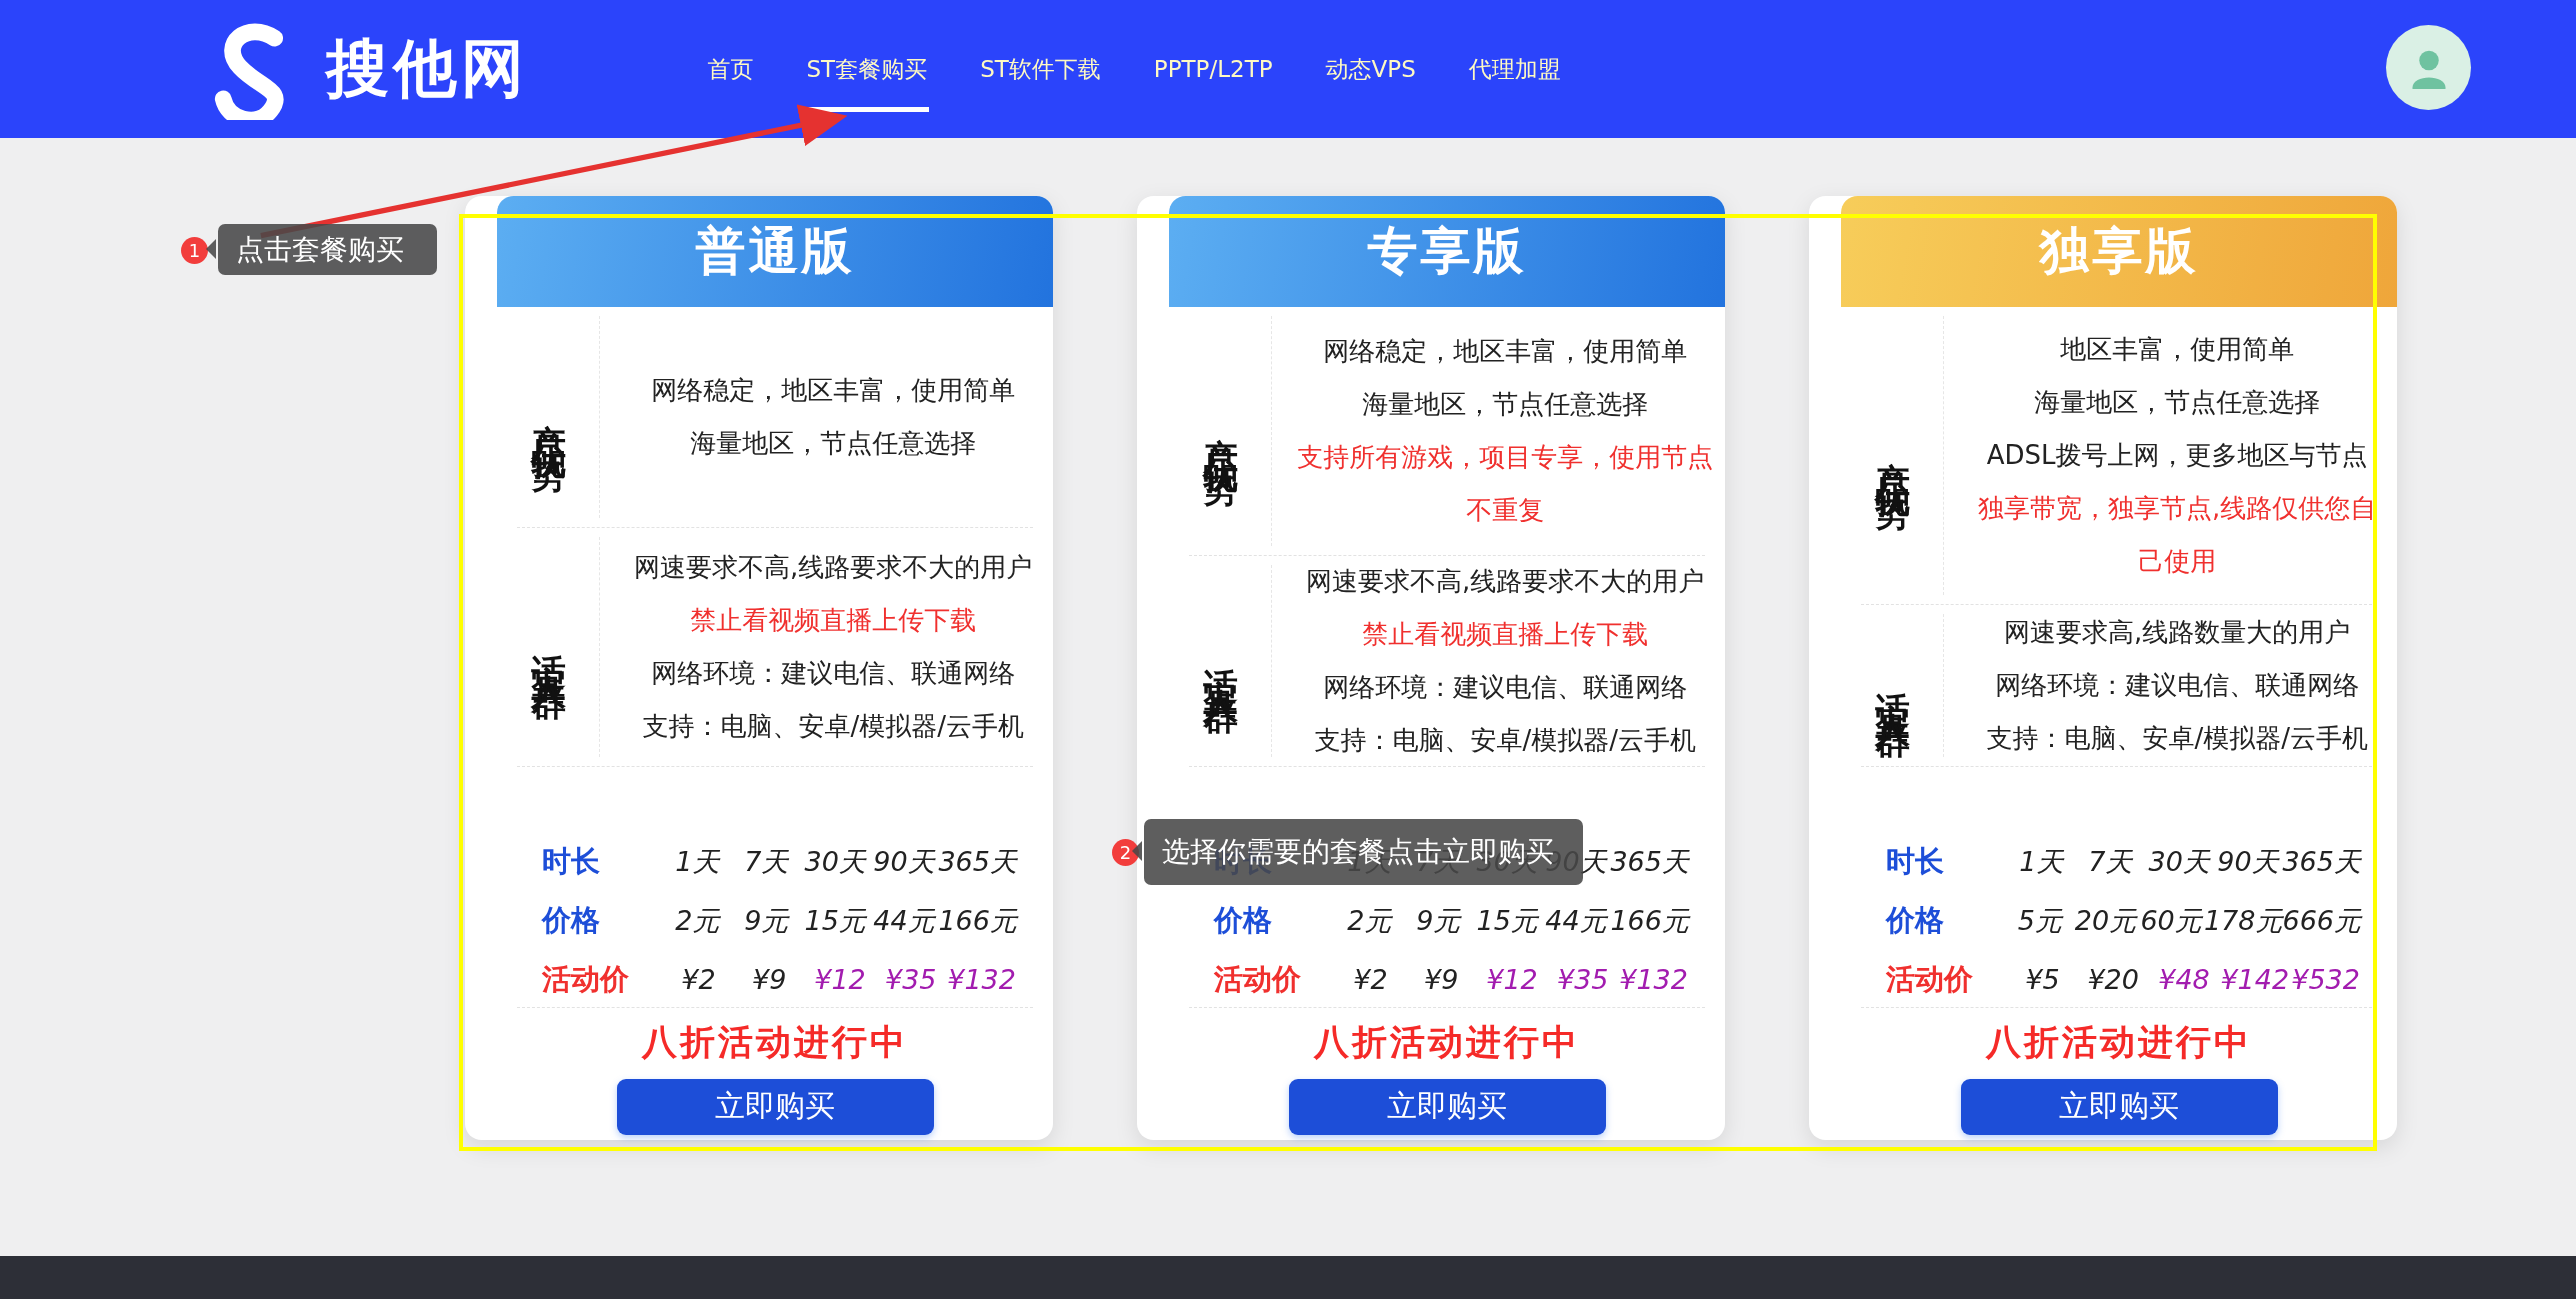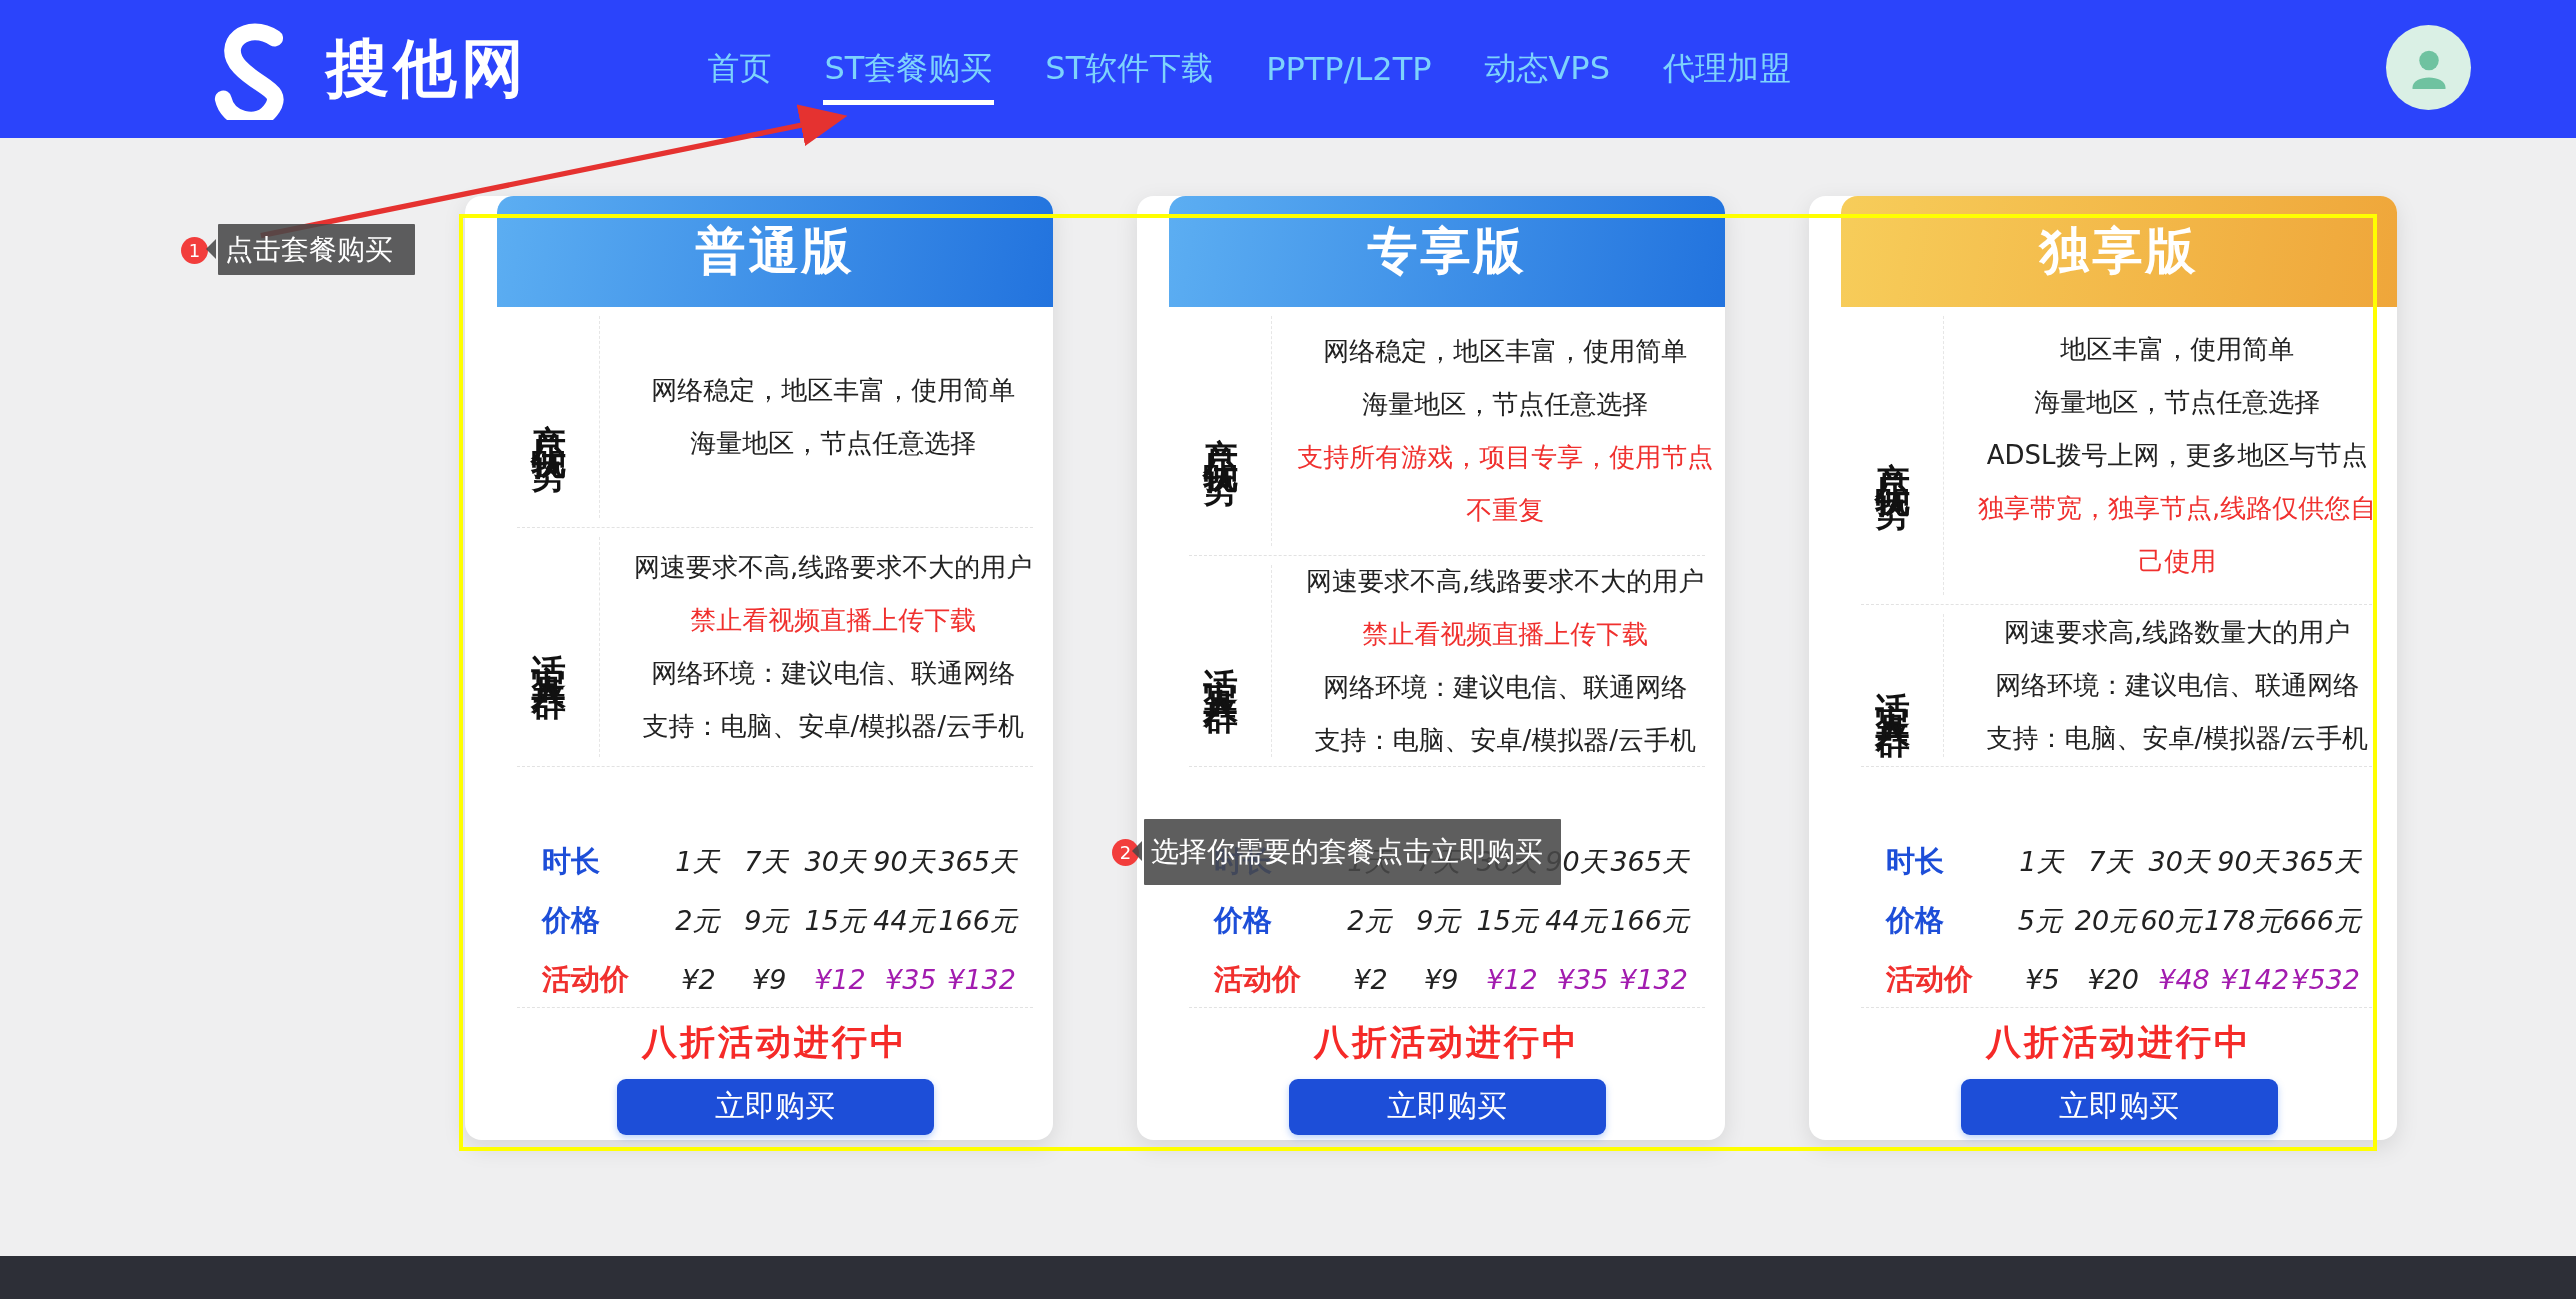--- a/index.html
+++ b/index.html
@@ -7,21 +7,21 @@
     width:2576px;height:1299px;position:relative;overflow:hidden;
     background:#efeff0;
     font-family:"DejaVu Sans","Liberation Sans",sans-serif;
   }
   
   .navbar{position:absolute;left:0;top:0;width:2576px;height:138px;background:#2b44fb;z-index:5;}
   .logo{position:absolute;left:202px;top:16.6px;display:flex;align-items:center;gap:21px;}
   .logo-icon{width:103px;height:103px;}
   .logo-text{color:#ffffff;font-size:63px;font-weight:bold;letter-spacing:4.5px;line-height:103px;}
   .nav{position:absolute;left:706px;top:0;height:138px;display:flex;align-items:center;gap:50px;}
-  .nav-item{position:relative;color:#7dd3fc;font-size:32px;font-weight:500;cursor:pointer;padding:3px 1.5px;white-space:nowrap;}
+  .nav-item{position:relative;color:#fef9c3;font-size:23px;font-weight:500;cursor:pointer;padding:3px 1.5px;white-space:nowrap;}
   .nav-item.active::after{content:"";position:absolute;left:0;right:0;top:56px;height:5.3px;background:#ffffff;}
   .avatar{position:absolute;left:2386px;top:25px;width:85px;height:85px;border-radius:50%;background:#daf0e5;display:flex;align-items:center;justify-content:center;}
   
   .footer{position:absolute;left:0;top:1256px;width:2576px;height:43px;background:#2d2f37;}
   
   .yellow-rect{position:absolute;left:459px;top:214px;width:1910px;height:929px;border:4.5px solid #ffff00;z-index:40;pointer-events:none;}
   
   .card{position:absolute;top:196px;width:556px;height:944px;background:#ffffff;border-radius:16.6px;
         box-shadow:0 7.6px 23px rgba(0,0,0,0.10);z-index:10;display:flex;flex-direction:column;padding-left:32px;}
   .card.c1{left:465px;} .card.c2{left:1137px;} .card.c3{left:1809px;}
@@ -48,21 +48,21 @@
   .p-cell.red{color:#a21caf;}
   .promo{flex:none;height:57px;display:flex;align-items:center;justify-content:center;
          color:#f52a28;font-size:35px;font-weight:bold;letter-spacing:3px;padding-top:6px;}
   .buy-wrap{flex:none;display:flex;justify-content:center;margin-top:7.6px;}
   .buy-btn{width:317px;height:56px;background:#1d4ed8;border:none;border-radius:9px;color:#ffffff;
            font-size:30px;font-family:inherit;cursor:pointer;box-shadow:0 3px 7.6px rgba(59,126,240,.35);}
   
   .anno-badge{position:absolute;width:27px;height:27px;border-radius:50%;background:#f23d3c;color:#fff;
               font-size:18px;display:flex;align-items:center;justify-content:center;z-index:60;}
   .anno-tip{position:absolute;background:rgba(72,72,72,0.88);color:#ffffff;font-size:28px;
-            display:flex;align-items:center;padding:0 7px;border-radius:1px;z-index:60;white-space:nowrap;}
+            display:flex;align-items:center;padding:0 18px;border-radius:7px;z-index:60;white-space:nowrap;}
   .anno-tip::before{content:"";position:absolute;left:-12px;top:50%;margin-top:-10.6px;
             border:10.6px solid transparent;border-right-color:rgba(72,72,72,0.88);border-left:none;}
   .tip1{left:218px;top:224px;height:51px;width:183px;}
   .tip2{left:1144px;top:819px;height:66px;width:403px;}
   .badge1{left:181px;top:237px;}
   .badge2{left:1112px;top:839px;}
   .arrow-svg{position:absolute;left:0;top:0;width:2576px;height:1299px;z-index:55;pointer-events:none;}
 </style>
 </head>
 <body>

